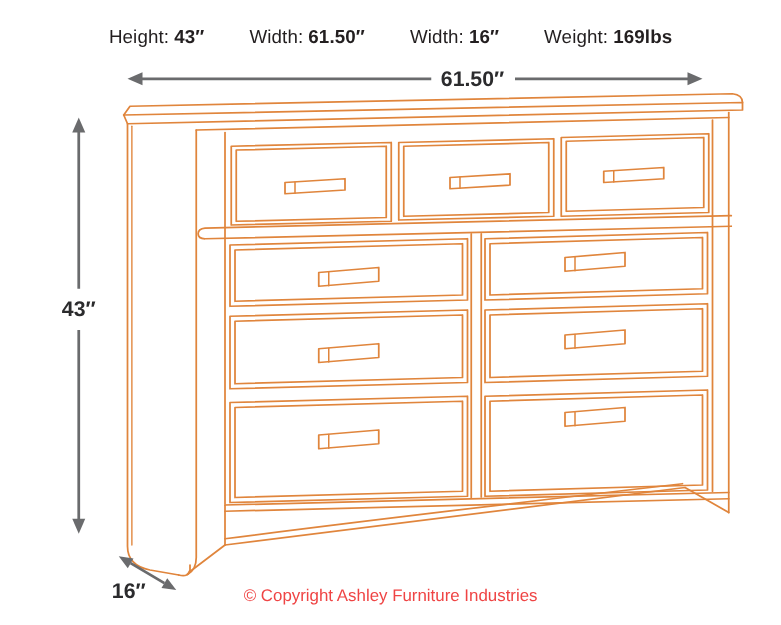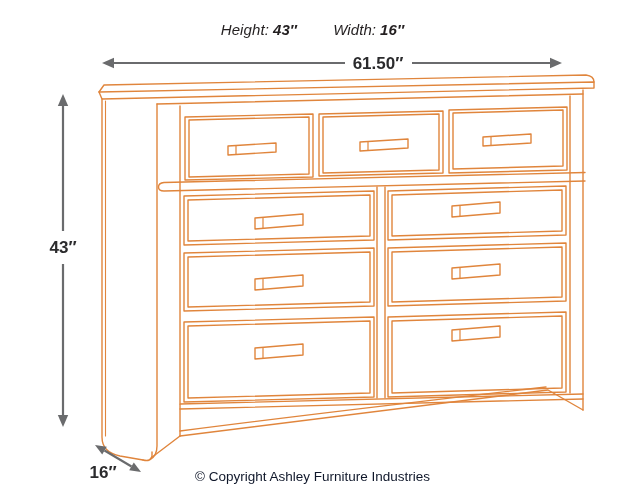--- a/index.html
+++ b/index.html
@@ -12,48 +12,49 @@
   }
   .spec-header {
     position: absolute;
     top: 21px; left: 0; right: 0;
     display: flex;
     justify-content: center;
     gap: 36px;
     font-size: 15px;
     color: #231f20;
     letter-spacing: 0.1px;
-    font-style: italic;
   }
   .spec-item { white-space: nowrap; }
   .spec-item .val { font-weight: bold; margin-left: 4px; }
   svg.diagram {
     position: absolute;
     top: 0; left: 0;
   }
   .dim-label {
     font-family: "Liberation Sans", sans-serif;
     font-size: 17px;
     font-weight: bold;
     fill: #2b2b2d;
   }
   .copyright {
     position: absolute;
     top: 469px; left: 0; right: 0;
     text-align: center;
     font-size: 13.5px;
-    color: #0f172a;
+    color: #ef4444;
   }
 </style>
 </head>
 <body>
 
 <div class="spec-header">
   <span class="spec-item"><span>Height:</span><span class="val">43″</span></span>
+  <span class="spec-item"><span>Width:</span><span class="val">61.50″</span></span>
   <span class="spec-item"><span>Width:</span><span class="val">16″</span></span>
+  <span class="spec-item"><span>Weight:</span><span class="val">169lbs</span></span>
 </div>
 
 <svg class="diagram" width="625" height="500" viewBox="0 0 625 500">
 
   <g stroke="#E0853C" fill="none" stroke-width="1.4" stroke-linejoin="round" stroke-linecap="round">
 
     <path d="M99,92 L104,85 L586,75 Q594,76 594,82"></path>
     <path d="M594,82 L594,88 L102,99 L99,92 Z"></path>
 
     <path d="M157,104 L583,94"></path>

